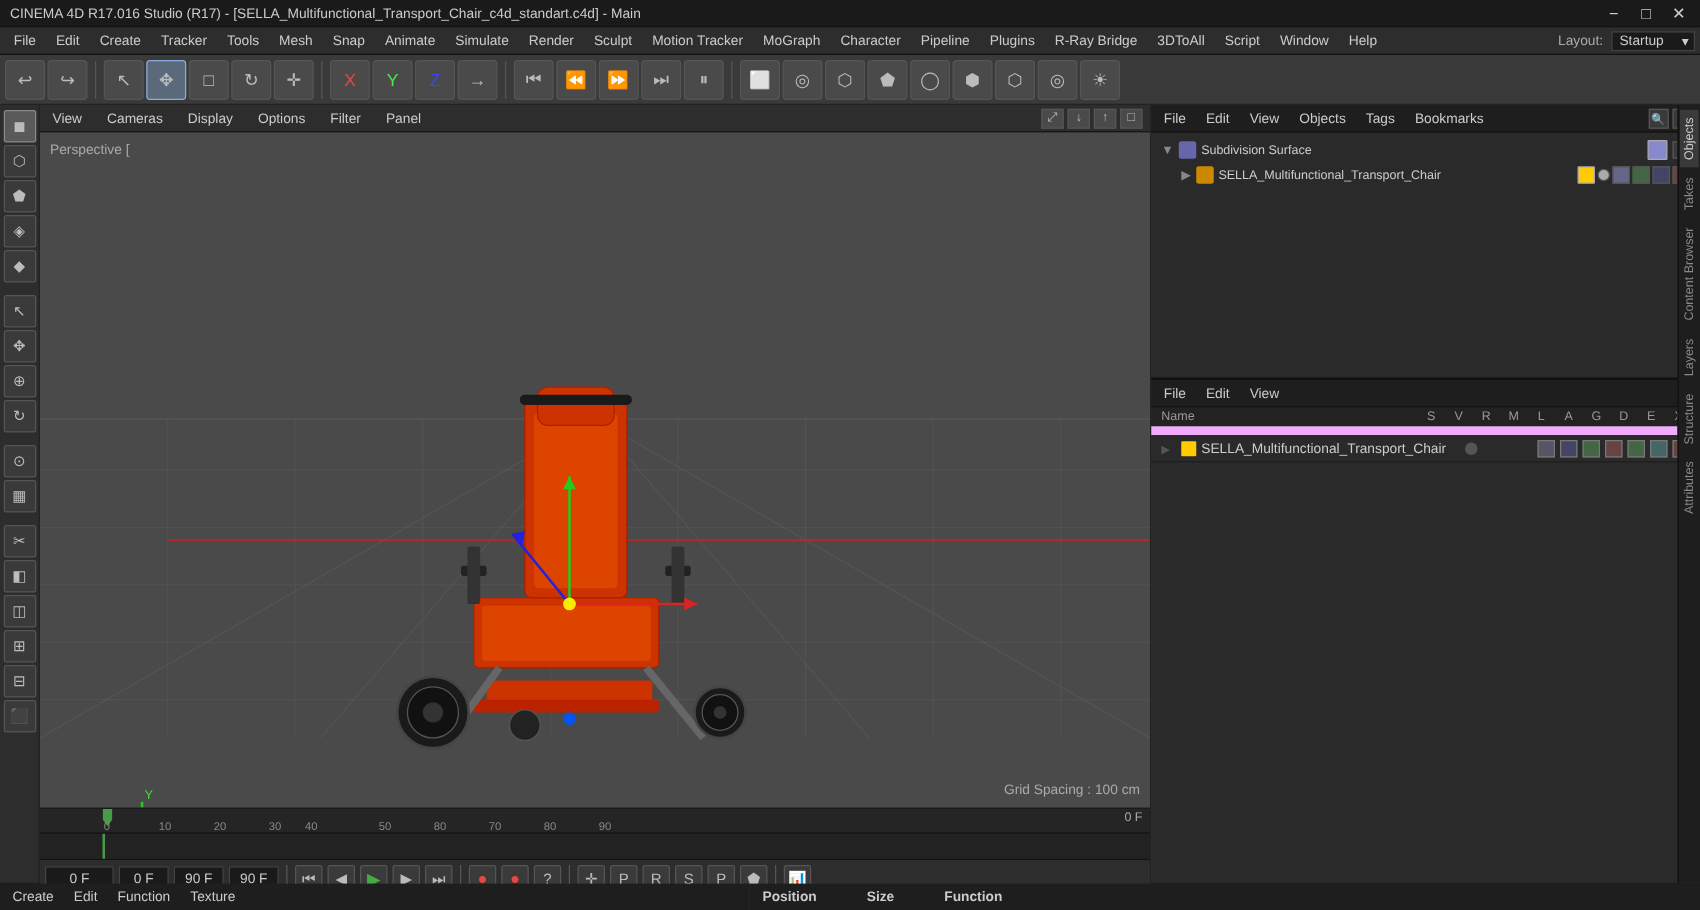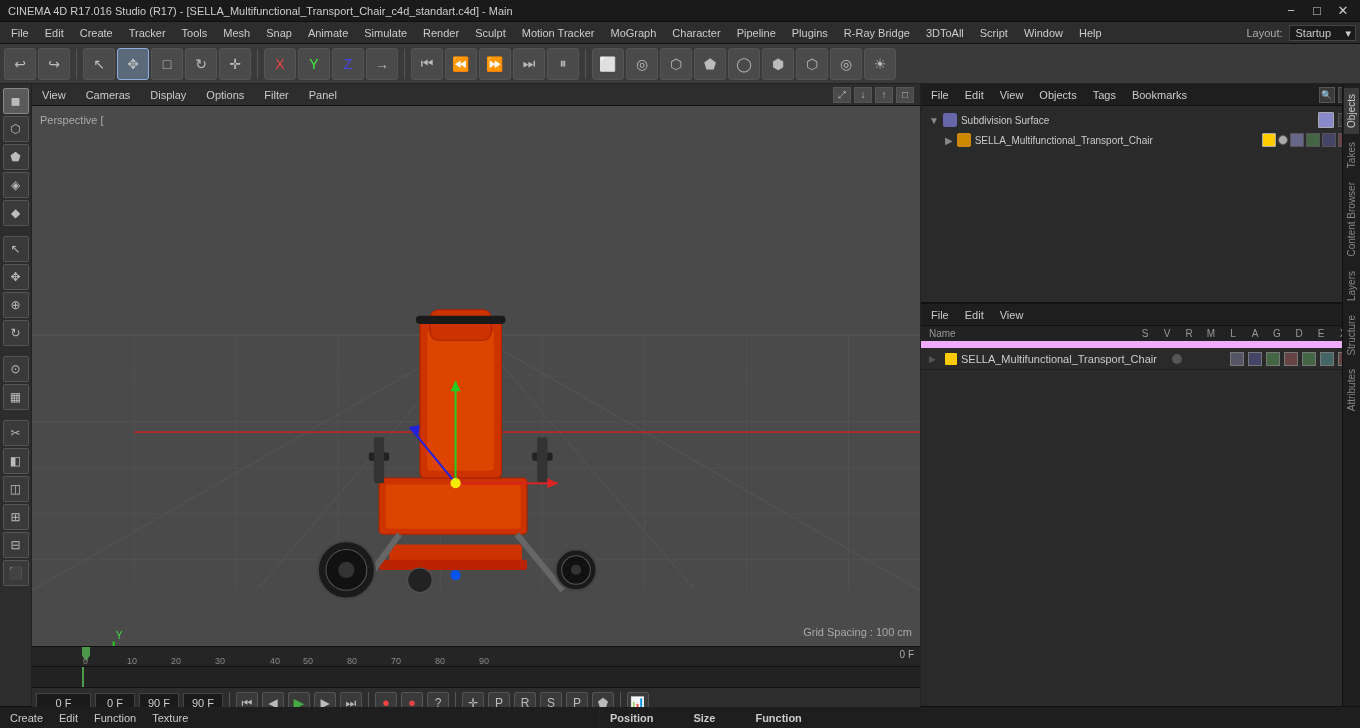--- a/index.html
+++ b/index.html
@@ -601,21 +601,21 @@
       <div class="grid-spacing">Grid Spacing : 100 cm</div>
     </div>
 
     <div id="timeline-area">
       <div id="timeline-ruler" style="height:20px; background:#252525; position:relative; overflow:hidden;">
         <div class="playhead" style="left:50px;"></div>
         <span class="ruler-tick" style="left:51px;">0</span>
         <span class="ruler-tick" style="left:95px;">10</span>
         <span class="ruler-tick" style="left:139px;">20</span>
         <span class="ruler-tick" style="left:183px;">30</span>
-        <span class="ruler-tick" style="left:238px;">40</span>
+        <span class="ruler-tick" style="left:212px;">40</span>
         <span class="ruler-tick" style="left:271px;">50</span>
         <span class="ruler-tick" style="left:315px;">80</span>
         <span class="ruler-tick" style="left:359px;">70</span>
         <span class="ruler-tick" style="left:403px;">80</span>
         <span class="ruler-tick" style="left:447px;">90</span>
         <span style="position:absolute; right:6px; top:2px; font-size:10px; color:#aaa;">0 F</span>
       </div>
       <div id="timeline-bar" style="flex:1; background:#222; height:20px;">
         <div class="timeline-marker" style="left:50px;"></div>
       </div>

